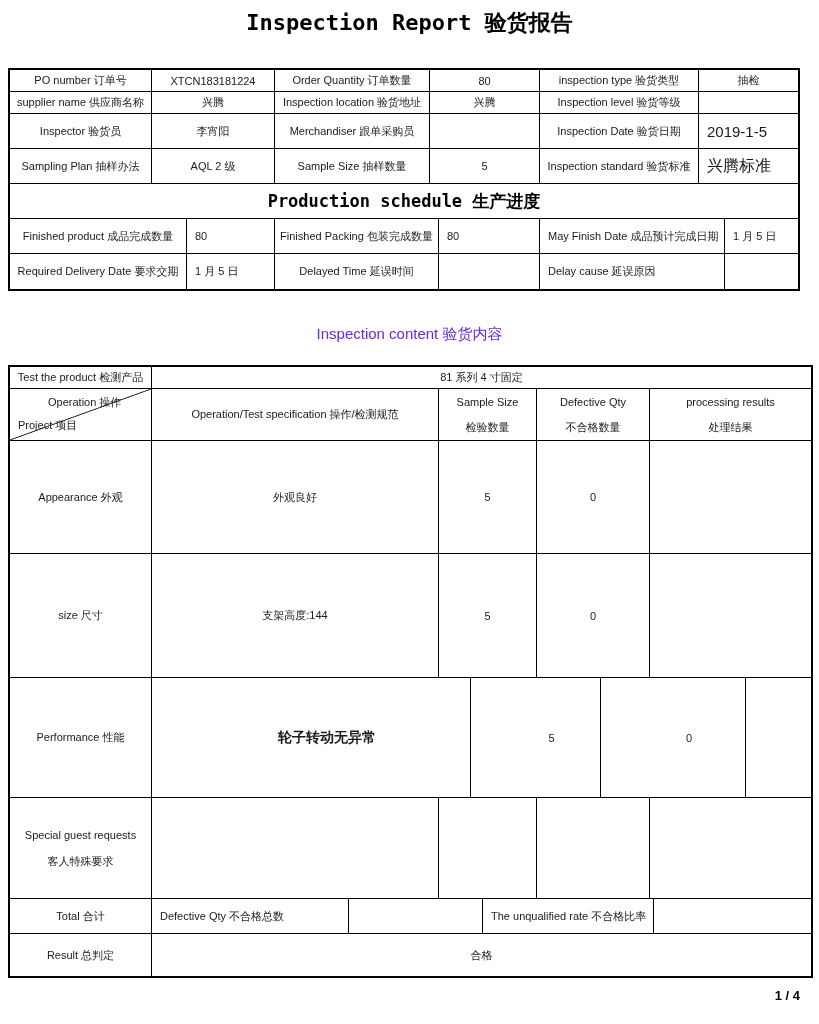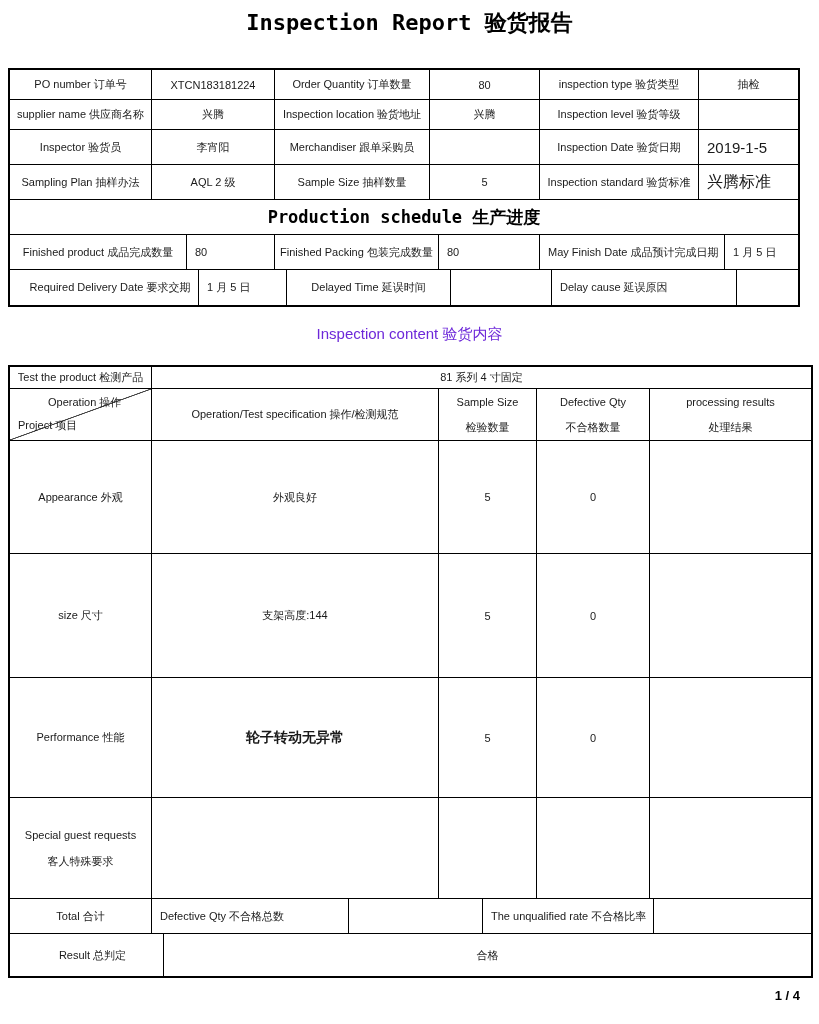--- a/index.html
+++ b/index.html
@@ -9,49 +9,49 @@
     -webkit-font-smoothing:antialiased;
   }
   .doc-title{
     position:absolute;top:8px;left:0;width:819px;text-align:center;
     font-family:"DejaVu Sans Mono", monospace;font-weight:bold;font-size:22px;color:#000;
   }
   .tbl{position:absolute;border:2px solid #000;background:#fff;box-sizing:border-box;}
   .t1{top:68px;left:8px;width:792px;}
   .t2{top:365px;left:8px;width:805px;}
   .row{display:grid;border-bottom:1px solid #000;box-sizing:border-box;}
-  .row:last-child{border-bottom:none;margin-left:12px;}
+  .row:last-child{border-bottom:none;}
   .cell{
     border-right:1px solid #000;box-sizing:border-box;
     display:flex;align-items:center;justify-content:center;
     font-size:11px;text-align:center;padding:1px 3px;overflow:hidden;
   }
   .cell:last-child{border-right:none;}
   .left{justify-content:flex-start;text-align:left;padding-left:8px;}
   .big{font-size:15px;}
   .serifish{font-family:"Liberation Serif", serif;font-size:16px;}
   
-  .r-a{grid-template-columns:142px 123px 155px 110px 159px 1fr;height:30px;}
+  .r-a{grid-template-columns:142px 123px 155px 110px 159px 1fr;height:22px;}
   .r-a3,.r-a4{height:35px;}
   .r-sec{grid-template-columns:1fr;height:35px;}
   .sec-cell{display:flex;align-items:center;justify-content:center;
     font-family:"DejaVu Sans Mono", monospace;font-weight:bold;font-size:17px;color:#000;text-align:right;}
   .r-b{grid-template-columns:177px 88px 164px 101px 185px 1fr;height:35px;}
   
   .content-heading{
     position:absolute;top:325px;left:0;width:819px;text-align:center;
     font-size:15px;color:#6d28d9;
   }
   
   .r-test{grid-template-columns:142px 1fr;height:22px;}
   .r-head{grid-template-columns:142px 287px 98px 113px 1fr;height:52px;}
   .r-item{grid-template-columns:142px 287px 98px 113px 1fr;}
   .r-item1{height:113px;}
   .r-item2{height:124px;}
-  .r-item3{height:120px;}
+  .r-item3{height:120px;gap:32px;}
   .r-item4{height:101px;}
   .r-total{grid-template-columns:142px 197px 134px 171px 1fr;height:35px;}
   .r-result{grid-template-columns:142px 1fr;height:42px;}
   .ml{white-space:pre-line;line-height:2.2;}
   .ml-wide{white-space:pre-line;line-height:2.4;}
   .spec-bold{font-weight:bold;font-size:14px;}
   
   .diag{
     position:relative;
     background-image:linear-gradient(to bottom right,

